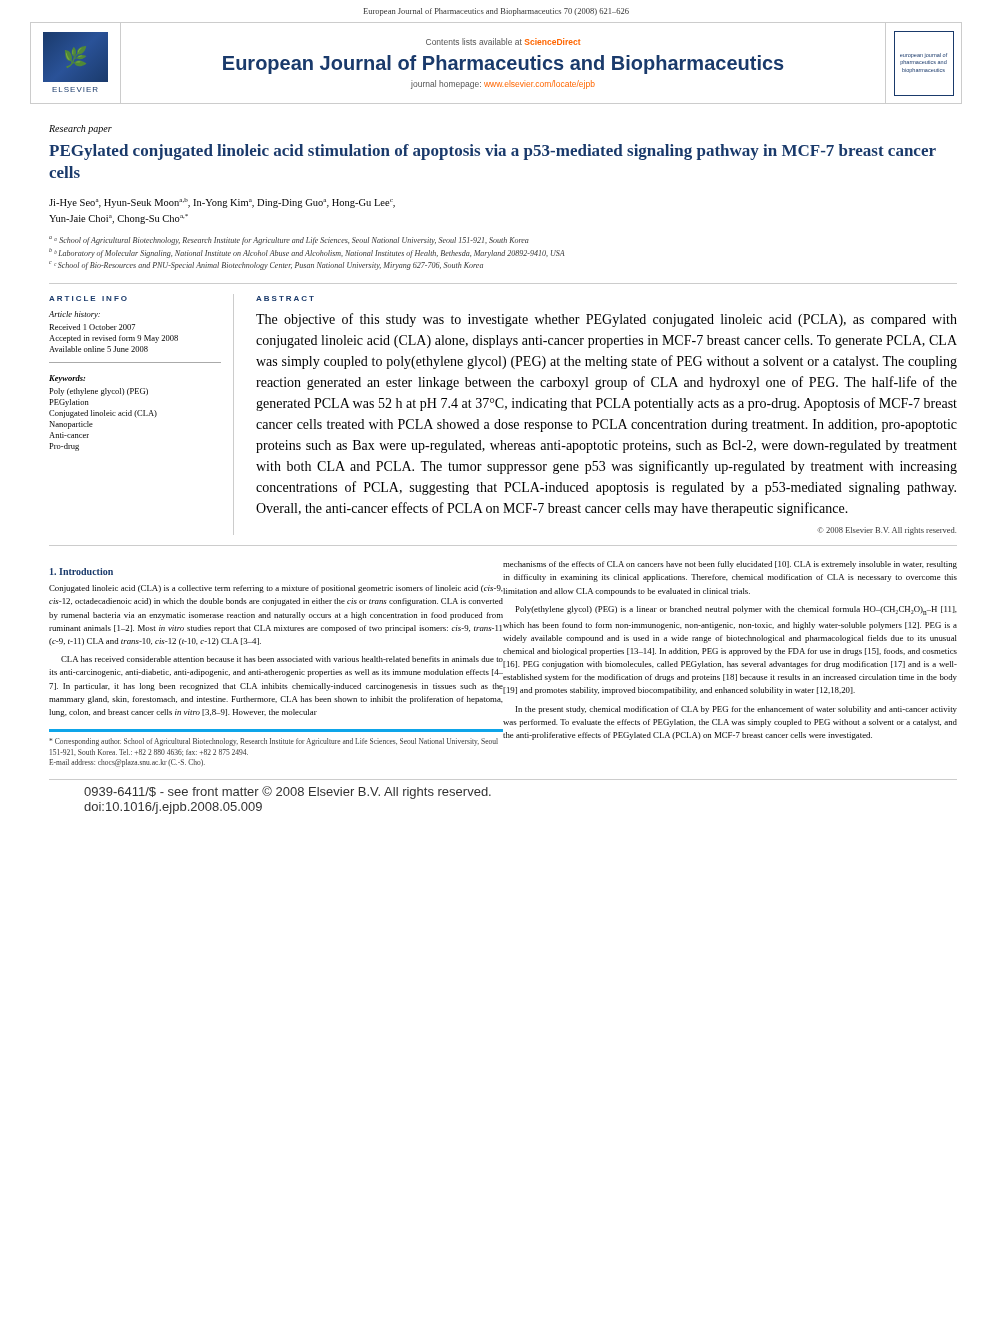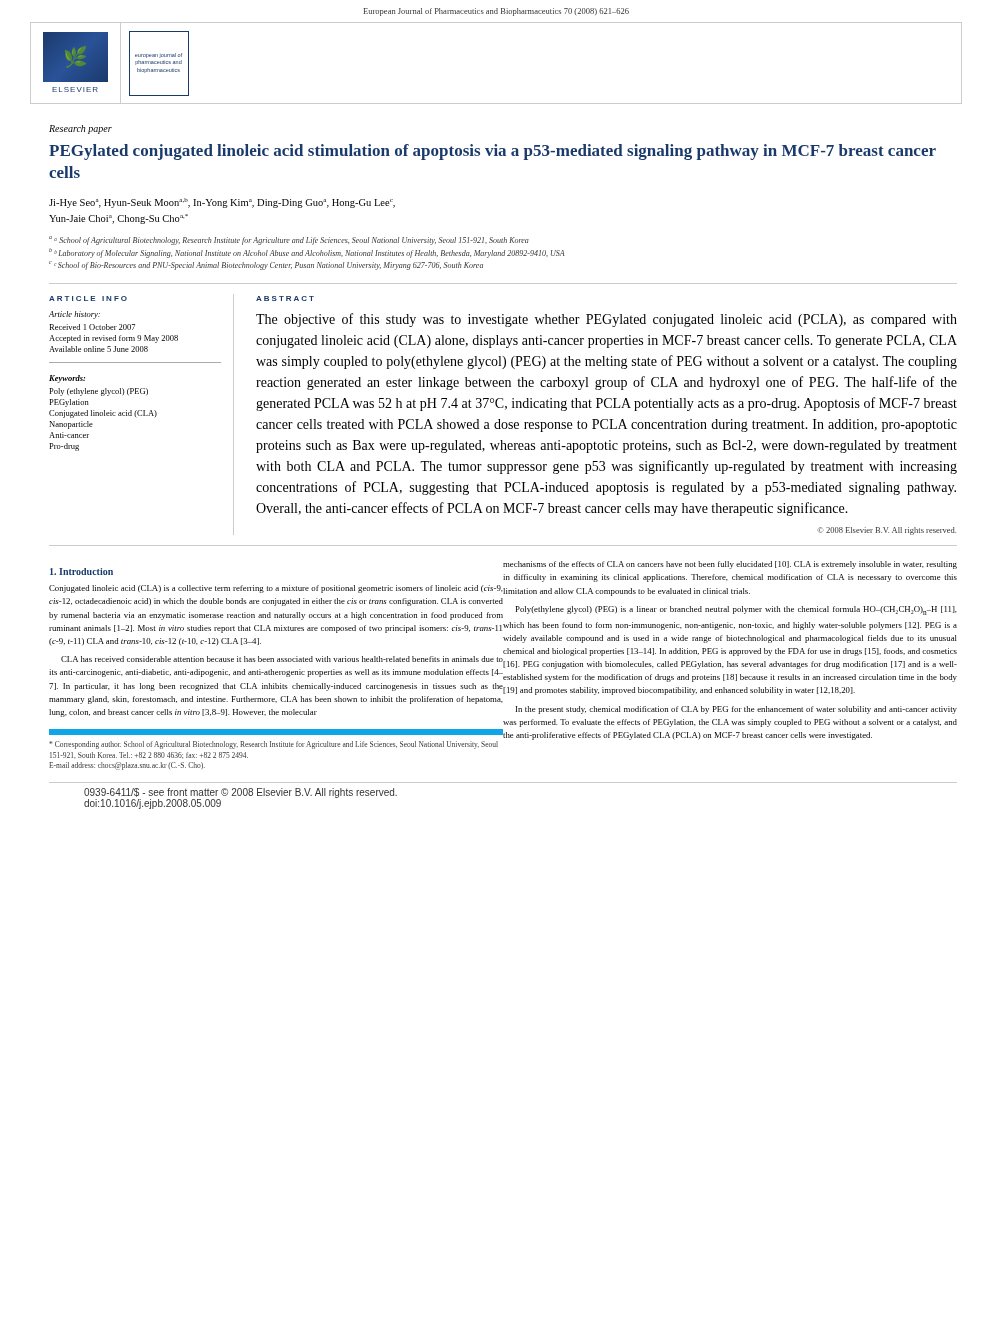--- a/index.html
+++ b/index.html
@@ -287,34 +287,34 @@
     }
 
     .body-text p:first-child {
       text-indent: 0;
     }
 
     .italic { font-style: italic; }
 
     
     .footnote-area {
-      border-top: 6px solid #0ea5e9;
+      border-top: 3px solid #0ea5e9;
       margin-top: 10px;
       padding-top: 5px;
       font-size: 7.5px;
       line-height: 1.4;
       color: #333;
     }
 
     
     .page-bottom {
       margin-top: 10px;
       padding: 4px 35px;
       border-top: 1px solid #ccc;
-      font-size: 10px;
+      font-size: 13px;
       color: #333;
       font-family: Arial, sans-serif;
     }
 
     .divider-line {
       border: none;
       border-top: 1px solid #aaa;
       margin: 8px 0;
     }
 
@@ -333,20 +333,29 @@
 
   <div class="journal-header">
 
     <div class="header-left-logo">
       <div class="elsevier-logo">
         <div class="logo-image"></div>
         <div class="logo-text">ELSEVIER</div>
       </div>
     </div>
 
+    <div class="header-center">
+      <div class="sciencedirect-line">
+        <span>Contents lists available at </span><span class="sciencedirect-link">ScienceDirect</span>
+      </div>
+      <div class="journal-title-main">European Journal of Pharmaceutics and Biopharmaceutics</div>
+      <div class="journal-homepage">
+        <span>journal homepage: </span><span class="homepage-link">www.elsevier.com/locate/ejpb</span>
+      </div>
+    </div>
 
     <div class="header-right-logo">
       <div class="right-logo-box">
         <span>european journal of pharmaceutics and biopharmaceutics</span>
       </div>
     </div>
   </div>
 
   <div class="main-content">
 

